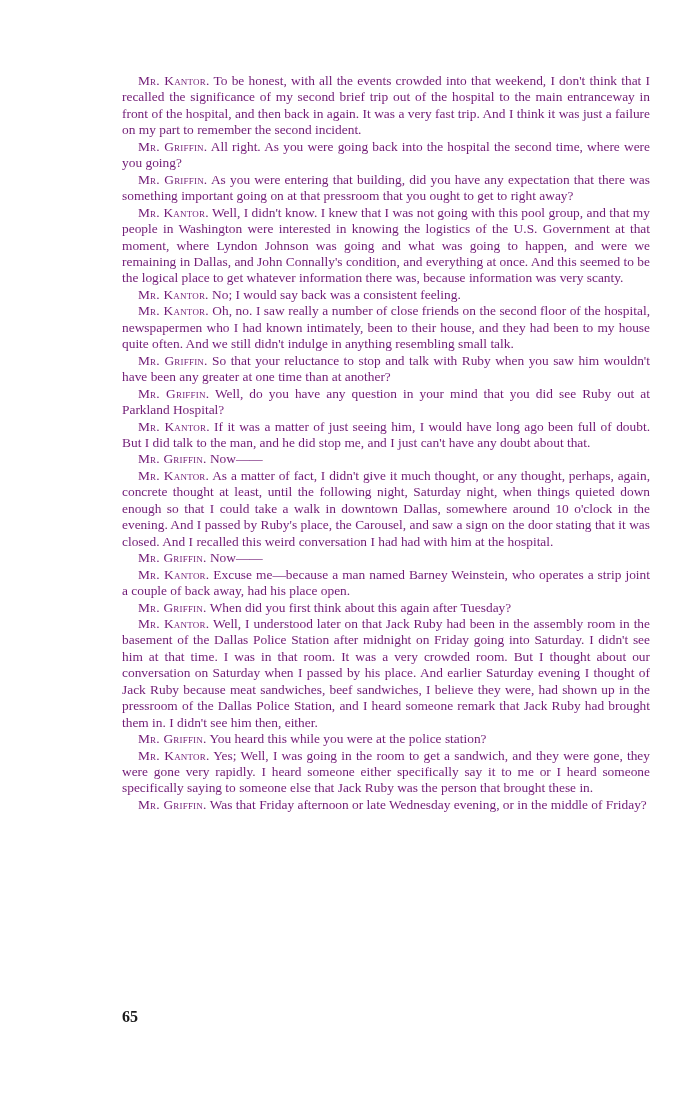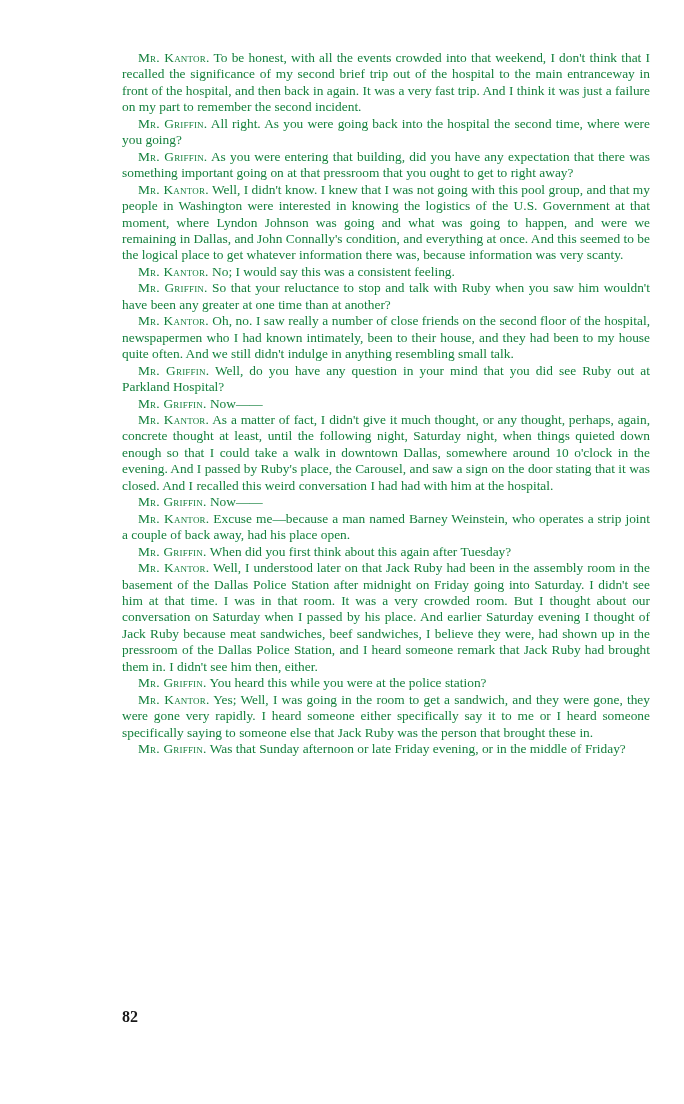--- a/index.html
+++ b/index.html
@@ -1,25 +1,25 @@
 <!DOCTYPE html>
 <html><head>
 <meta charset="utf-8">
 <style>
   html, body { margin: 0; padding: 0; background: #ffffff; }
   body { width: 684px; height: 1104px; position: relative; overflow: hidden; }
   .page {
     position: absolute;
     left: 122px;
-    top: 50px;
+    top: 73px;
     width: 528px;
     font-family: "Liberation Serif", "DejaVu Serif", serif;
     font-size: 13.4px;
     line-height: 16.45px;
-    color: #15803d;
+    color: #701a75;
     text-align: justify;
   }
   .para {
     margin: 0;
     text-indent: 16px;
     hyphens: manual;
   }
   .speaker {
     font-variant: small-caps;
     letter-spacing: 0.2px;
@@ -35,28 +35,29 @@
   }
 </style>
 </head>
 <body>
 
 <div class="page">
   <p class="para"><span class="speaker">Mr. Kantor.</span><span> To be honest, with all the events crowded into that weekend, I don't think that I recalled the significance of my second brief trip out of the hospital to the main entranceway in front of the hospital, and then back in again.  It was a very fast trip.  And I think it was just a failure on my part to remember the second incident.</span></p>
   <p class="para"><span class="speaker">Mr. Griffin.</span><span> All right.  As you were going back into the hospital the second time, where were you going?</span></p>
   <p class="para"><span class="speaker">Mr. Griffin.</span><span> As you were entering that building, did you have any expecta­tion that there was something important going on at that pressroom that you ought to get to right away?</span></p>
   <p class="para"><span class="speaker">Mr. Kantor.</span><span> Well, I didn't know.  I knew that I was not going with this pool group, and that my people in Washington were interested in knowing the logistics of the U.S. Government at that moment, where Lyndon Johnson was going and what was going to happen, and were we remaining in Dallas, and John Connally's condition, and everything at once.  And this seemed to be the logical place to get whatever information there was, because information was very scanty.</span></p>
-  <p class="para"><span class="speaker">Mr. Kantor.</span><span> No; I would say this was a consistent feeling.</span></p>
+  <p class="para"><span class="speaker">Mr. Kantor.</span><span> No; I would say back was a consistent feeling.</span></p>
+  <p class="para"><span class="speaker">Mr. Kantor.</span><span> Oh, no.  I saw really a number of close friends on the second floor of the hospital, newspapermen who I had known intimately, been to their house, and they had been to my house quite often.  And we still didn't indulge in anything resembling small talk.</span></p>
   <p class="para"><span class="speaker">Mr. Griffin.</span><span> So that your reluctance to stop and talk with Ruby when you saw him wouldn't have been any greater at one time than at another?</span></p>
-  <p class="para"><span class="speaker">Mr. Kantor.</span><span> Oh, no.  I saw really a number of close friends on the second floor of the hospital, newspapermen who I had known intimately, been to their house, and they had been to my house quite often.  And we still didn't indulge in anything resembling small talk.</span></p>
   <p class="para"><span class="speaker">Mr. Griffin.</span><span> Well, do you have any question in your mind that you did see Ruby out at Parkland Hospital?</span></p>
+  <p class="para"><span class="speaker">Mr. Kantor.</span><span> If it was a matter of just seeing him, I would have long ago been full of doubt.  But I did talk to the man, and he did stop me, and I just can't have any doubt about that.</span></p>
   <p class="para"><span class="speaker">Mr. Griffin.</span><span> Now——</span></p>
   <p class="para"><span class="speaker">Mr. Kantor.</span><span> As a matter of fact, I didn't give it much thought, or any thought, perhaps, again, concrete thought at least, until the following night, Saturday night, when things quieted down enough so that I could take a walk in down­town Dallas, somewhere around 10 o'clock in the evening.  And I passed by Ruby's place, the Carousel, and saw a sign on the door stating that it was closed.  And I recalled this weird conversation I had had with him at the hospital.</span></p>
   <p class="para"><span class="speaker">Mr. Griffin.</span><span> Now——</span></p>
   <p class="para"><span class="speaker">Mr. Kantor.</span><span> Excuse me—because a man named Barney Weinstein, who op­erates a strip joint a couple of back away, had his place open.</span></p>
   <p class="para"><span class="speaker">Mr. Griffin.</span><span> When did you first think about this again after Tuesday?</span></p>
   <p class="para"><span class="speaker">Mr. Kantor.</span><span> Well, I understood later on that Jack Ruby had been in the assembly room in the basement of the Dallas Police Station after midnight on Friday going into Saturday.  I didn't see him at that time.  I was in that room. It was a very crowded room.  But I thought about our conversation on Saturday when I passed by his place.  And earlier Saturday evening I thought of Jack Ruby because meat sandwiches, beef sandwiches, I believe they were, had shown up in the pressroom of the Dallas Police Station, and I heard someone remark that Jack Ruby had brought them in.  I didn't see him then, either.</span></p>
   <p class="para"><span class="speaker">Mr. Griffin.</span><span> You heard this while you were at the police station?</span></p>
   <p class="para"><span class="speaker">Mr. Kantor.</span><span> Yes; Well, I was going in the room to get a sandwich, and they were gone, they were gone very rapidly.  I heard someone either specifically say it to me or I heard someone specifically saying to someone else that Jack Ruby was the person that brought these in.</span></p>
-  <p class="para"><span class="speaker">Mr. Griffin.</span><span> Was that Sunday afternoon or late Friday evening, or in the middle of Friday?</span></p>
+  <p class="para"><span class="speaker">Mr. Griffin.</span><span> Was that Friday afternoon or late Wednesday evening, or in the middle of Friday?</span></p>
 </div>
 
-<div class="page-number">82</div>
+<div class="page-number">65</div>
 
 </body></html>

